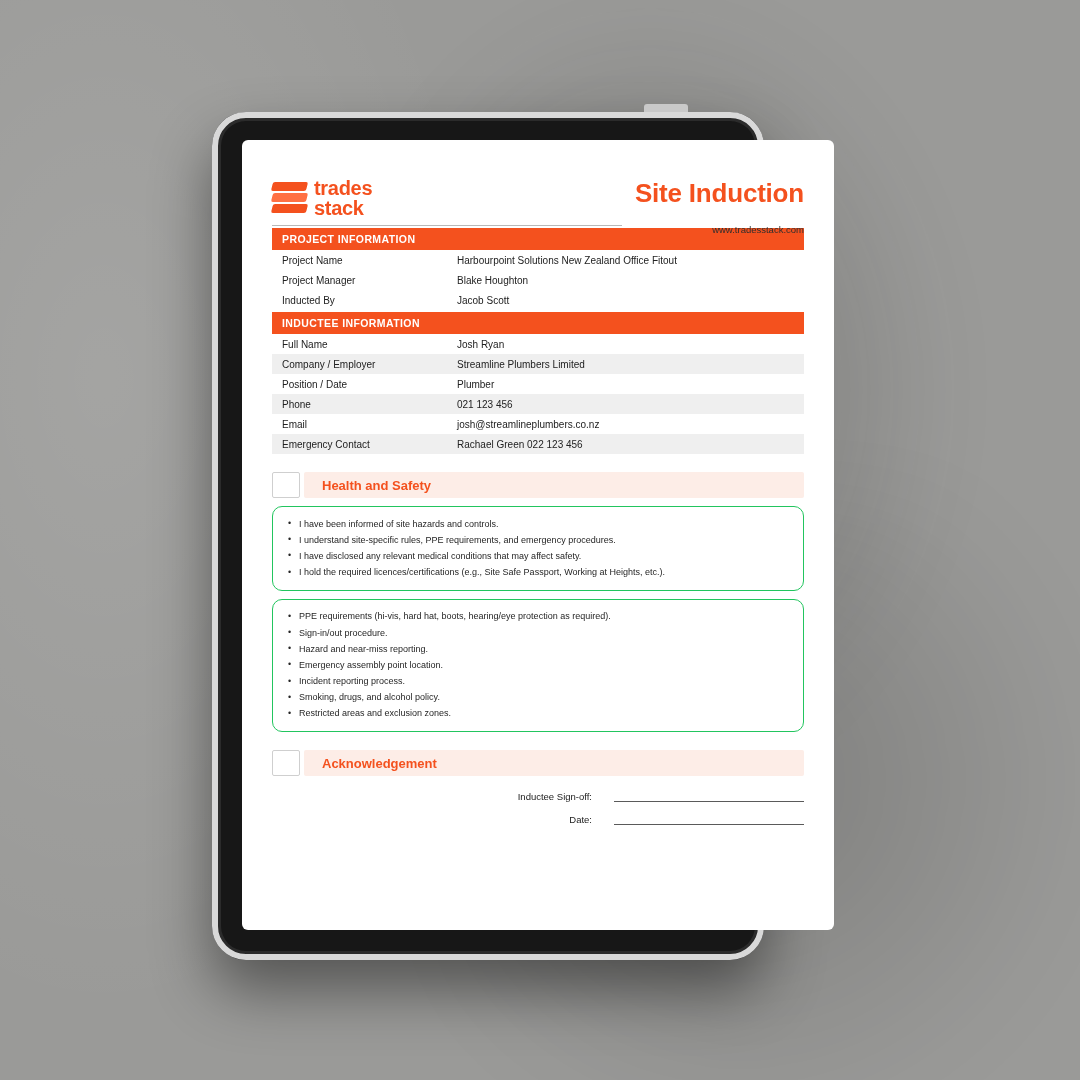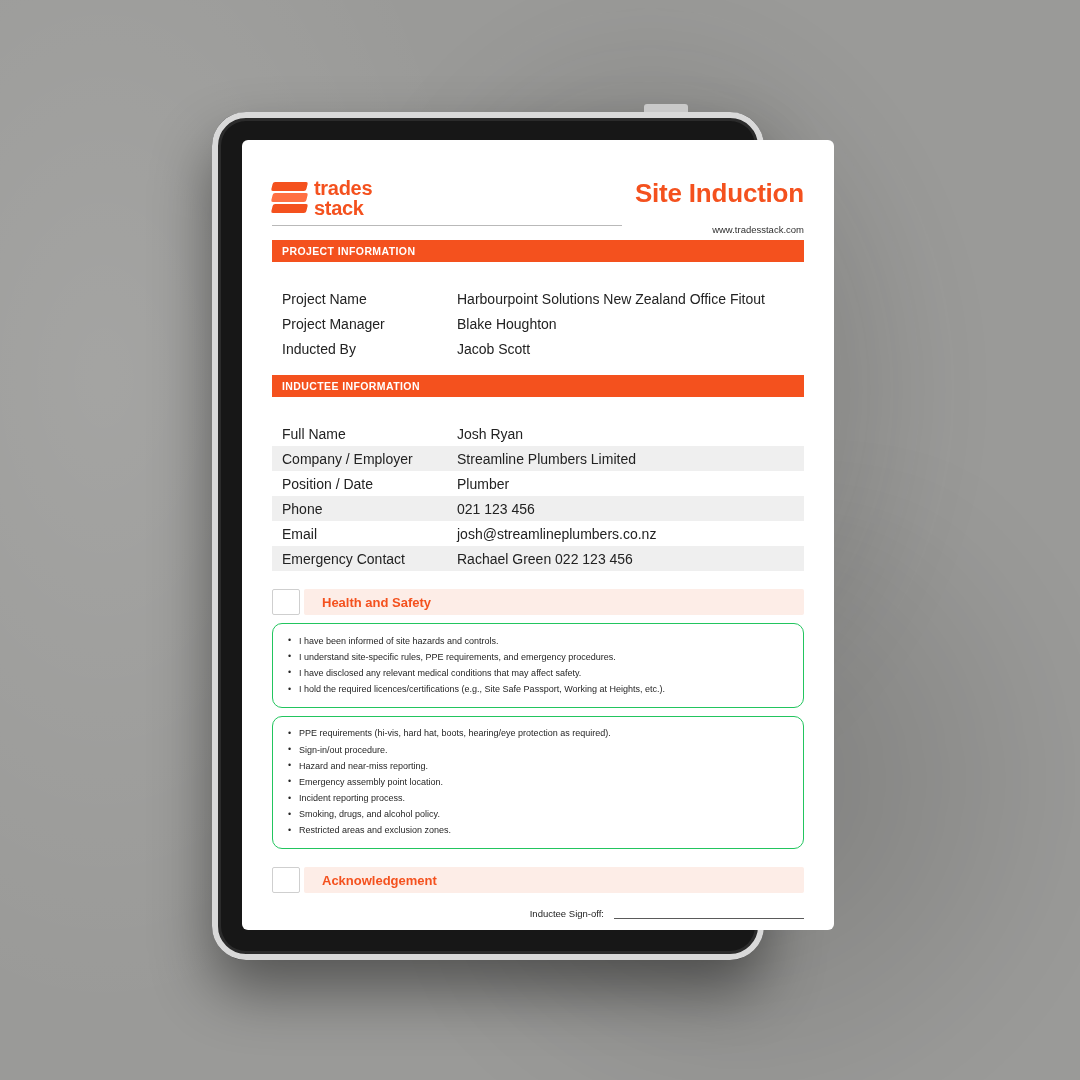--- a/index.html
+++ b/index.html
@@ -141,35 +141,34 @@
     color: #2f2f2f;
   }
   .header-rule {
     margin-top: -10px;
     border-bottom: 1px solid #b9b9b9;
     width: 350px;
   }
 
   
   .section-bar {
-    margin-top: 14px;
+    margin-top: 2px;
     background: #F4511E;
     color: #ffffff;
     font-size: 10.5px;
     font-weight: bold;
     letter-spacing: 0.4px;
     padding: 5px 10px;
   }
 
   table.kv {
     width: 100%;
     border-collapse: collapse;
-    font-size: 14px;
+    font-size: 10px;
     color: #222;
-    margin-top: 24px;
   }
   table.kv td {
     padding: 4.5px 10px;
   }
   table.kv td.k { width: 175px; }
   table.kv tr.alt td { background: #efefef; }
 
   
   .check-head {
     margin-top: 18px;
@@ -221,21 +220,21 @@
   
   .ack-fields {
     margin-top: 14px;
     font-size: 9.5px;
     color: #222;
   }
   .ack-row {
     display: flex;
     justify-content: flex-end;
     align-items: flex-end;
-    gap: 10px;
+    gap: 22px;
     margin-bottom: 11px;
   }
   .ack-label { text-align: right; }
   .ack-line {
     width: 190px;
     border-bottom: 1px solid #5a5a5a;
     height: 12px;
   }
 </style>
 </head>

